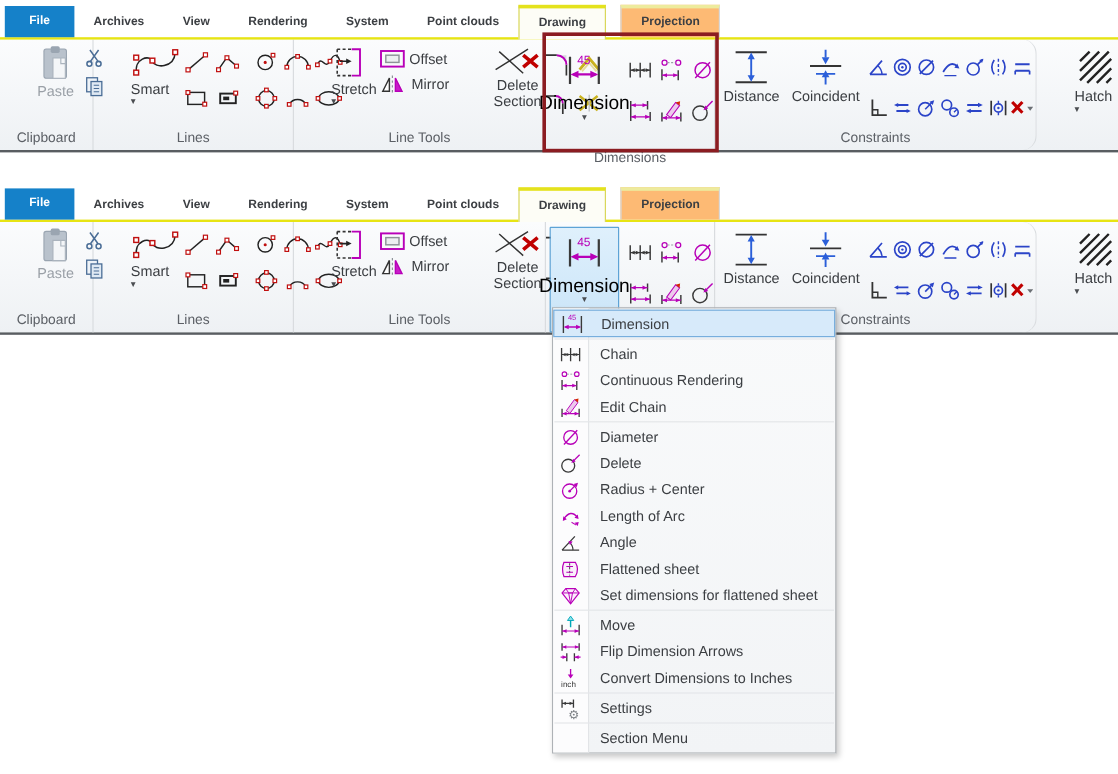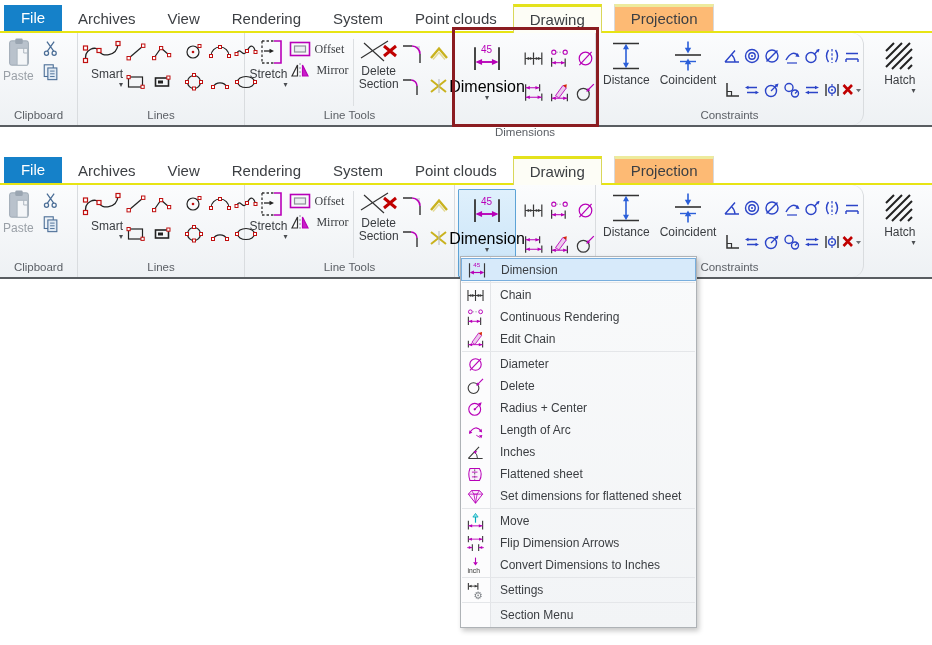--- a/index.html
+++ b/index.html
@@ -7,53 +7,53 @@
     font-family:"Liberation Sans", sans-serif; }
   svg { display:block; }
   svg text { font-family:"Liberation Sans", sans-serif; }
 
   .rbwrap { position:absolute; left:0; width:932px; height:127px; }
   #ribbon-one { top:0; }
   #ribbon-two { top:152px; }
 
   
   .tabs { height:31px; display:flex; align-items:flex-end; padding-left:4px; position:relative; z-index:2; }
-  .tab { height:24px; line-height:24px; padding:0 16px; color:#3c3f43; font-size:15px; cursor:default; }
+  .tab { height:24px; line-height:24px; padding:0 16px; color:#3c3f43; font-size:10px; cursor:default;font-weight:bold; }
   .tab-file { background:#1581c9; color:#fff; width:58px; padding:0; text-align:center; height:26px; line-height:26px; }
   .tab-boxed { background:#fdfdf6; border:1px solid #d9d75a; border-top:3px solid #e4e21c; border-bottom:none;
     height:29px; line-height:25px; margin-bottom:-2px; position:relative; z-index:3; }
   .tab-boxed2 { background:#fdba74; border:1px solid #d7d9db; border-top:3px solid #edeb9d; border-bottom:none;
     height:27px; line-height:23px; margin-left:12px;text-align:right; }
   .tabline { height:2px; background:#e7e414; position:relative; z-index:1; }
 
   
   .body { height:94px; display:flex; background:linear-gradient(#fbfcfd,#eef1f4); border-bottom:2px solid #595d61; }
   .grp { display:flex; flex-direction:column; border-right:1px solid #d9dcdf; }
   .grp:last-child { border-right:none; }
   .gc { flex:1; display:flex; align-items:flex-start; padding:4px 2px 0 3px; }
   .gl { height:17px; text-align:center; color:#5c6066; font-size:11.5px; line-height:15px; }
   .g-clipboard { width:78px; } .g-lines { width:167px; } .g-linetools { width:210px; }
   .g-dimensions { width:141px; } .g-constraints { width:268px;border-radius:12px; } .g-hatch { width:68px; }
   .vsep { width:1px; background:#dcdfe2; align-self:stretch; margin:2px 3px; }
 
-  .colbtn { display:flex; flex-direction:column; align-items:flex-end; color:#3a3d41; font-size:12px; }
+  .colbtn { display:flex; flex-direction:column; align-items:flex-start; color:#3a3d41; font-size:12px;margin-left:28px; }
   .caret { font-size:8px; color:#4a4d51; line-height:7px; }
   .lbl { white-space:nowrap; line-height:14px; }
   .dis { color:#9aa0a7; }
 
   
   .clipcol { display:flex; flex-direction:column; gap:6px; margin-left:8px; margin-top:2px; }
 
   
   .lgrid { display:grid; grid-template-rows:30px 30px; grid-auto-flow:row; align-items:center; justify-items:center; }
   .lg2 { grid-template-columns:26px 26px; }
   .lg3 { grid-template-columns:26px 26px 26px; }
 
   
-  .lt-col2 { display:flex; flex-direction:column; gap:4px; margin:4px 2px 0 2px;font-family:Liberation Serif, serif; }
+  .lt-col2 { display:flex; flex-direction:column; gap:4px; margin:4px 2px 0 2px; }
   .lt-row { display:flex; align-items:center; gap:3px; font-size:12px; color:#3a3d41; }
   .delbtn { width:52px; text-align:center; }
   .delbtn .lbl { line-height:13px; white-space:normal; }
   .cgrid { display:grid; grid-template-columns:26px 26px; grid-template-rows:32px 34px; align-items:center; justify-items:center; }
 
   
   .btn-dimension { width:58px; height:88px; display:flex; flex-direction:column; align-items:center;
     padding-top:4px; border:1px solid transparent; border-radius:1px; }
   .btn-dimension.pressed { background:linear-gradient(#dff0fc,#c9e4f8); border:1px solid #5da3d6; }
   .btn-dimension .lbl { margin-top:6px; }
@@ -1075,21 +1075,21 @@
         </svg>
       </span>
     <span class="mlabel">Length of Arc</span>
   </div>
   <div class="mi">
     <span class="mico">
         <svg width="19" height="19" viewBox="0 0 24 24">
           <use href="#s-angle"></use>
         </svg>
       </span>
-    <span class="mlabel">Inches</span>
+    <span class="mlabel">Angle</span>
   </div>
   <div class="mi">
     <span class="mico">
         <svg width="19" height="19" viewBox="0 0 24 24">
           <use href="#s-flattened"></use>
         </svg>
       </span>
     <span class="mlabel">Flattened sheet</span>
   </div>
   <div class="mi">

